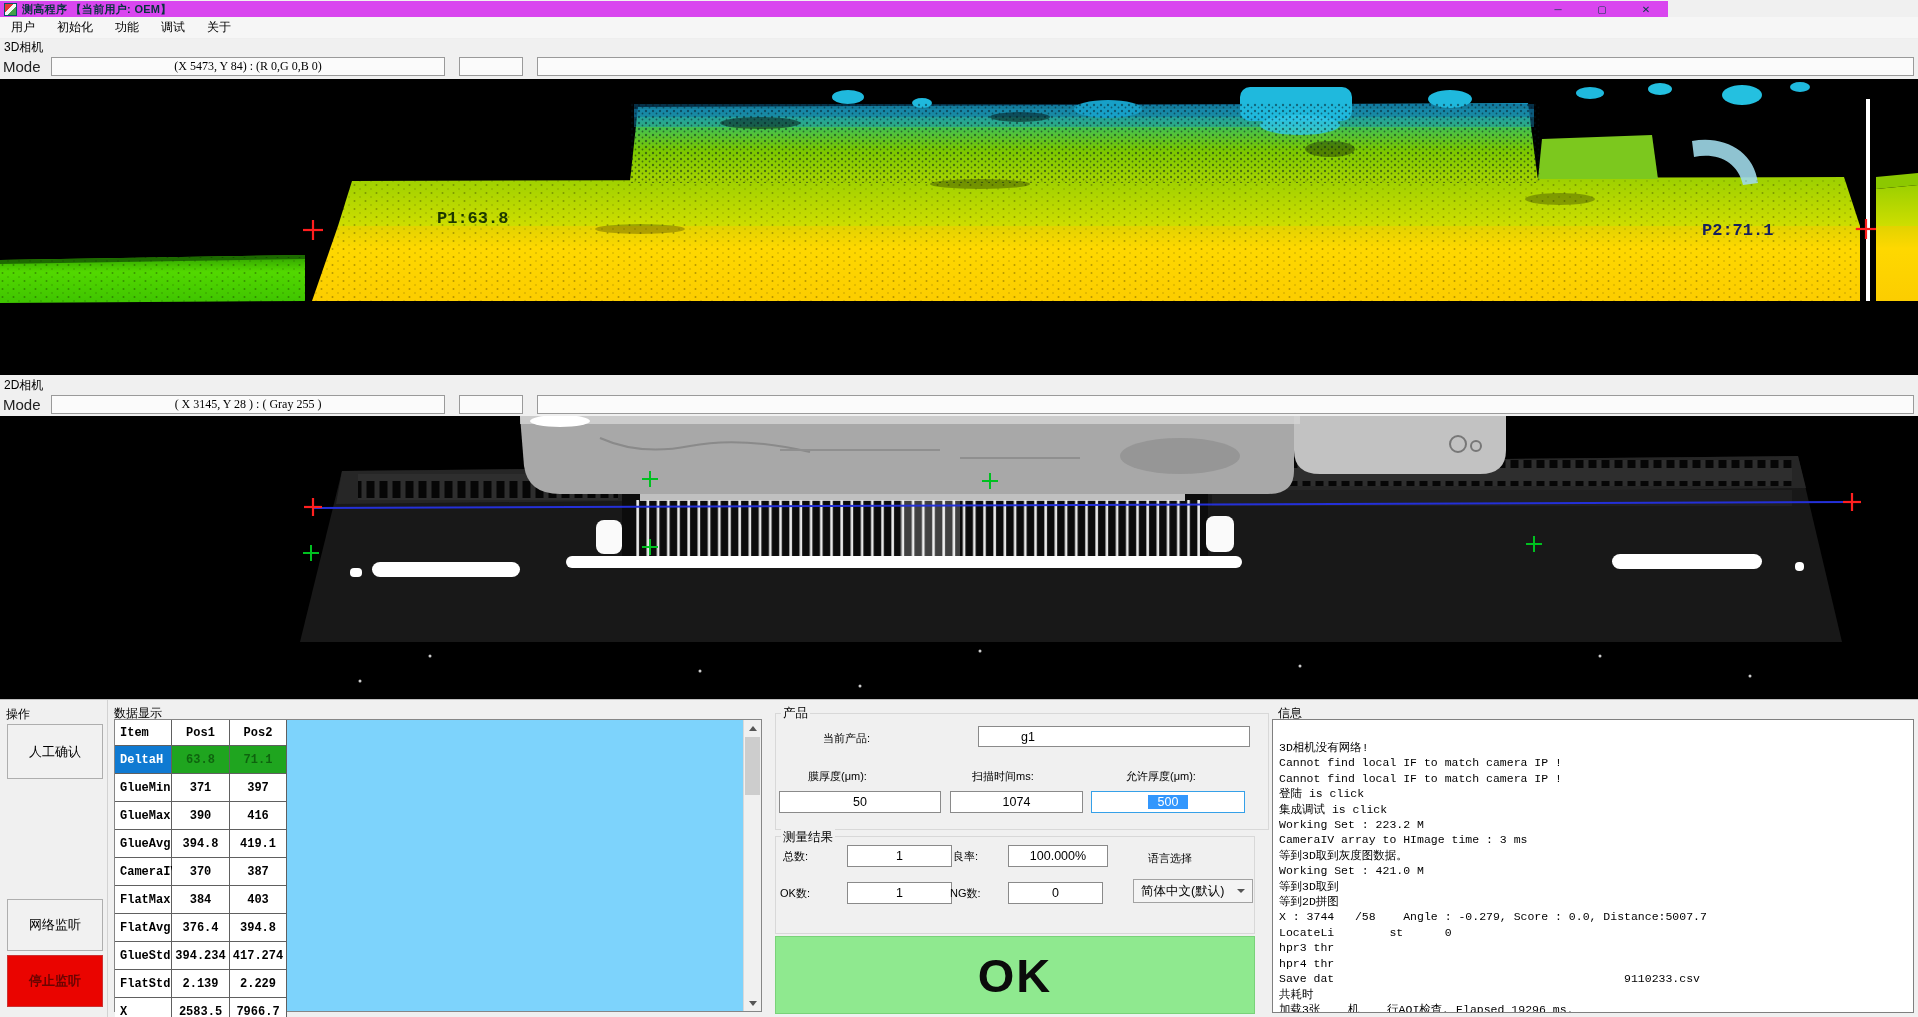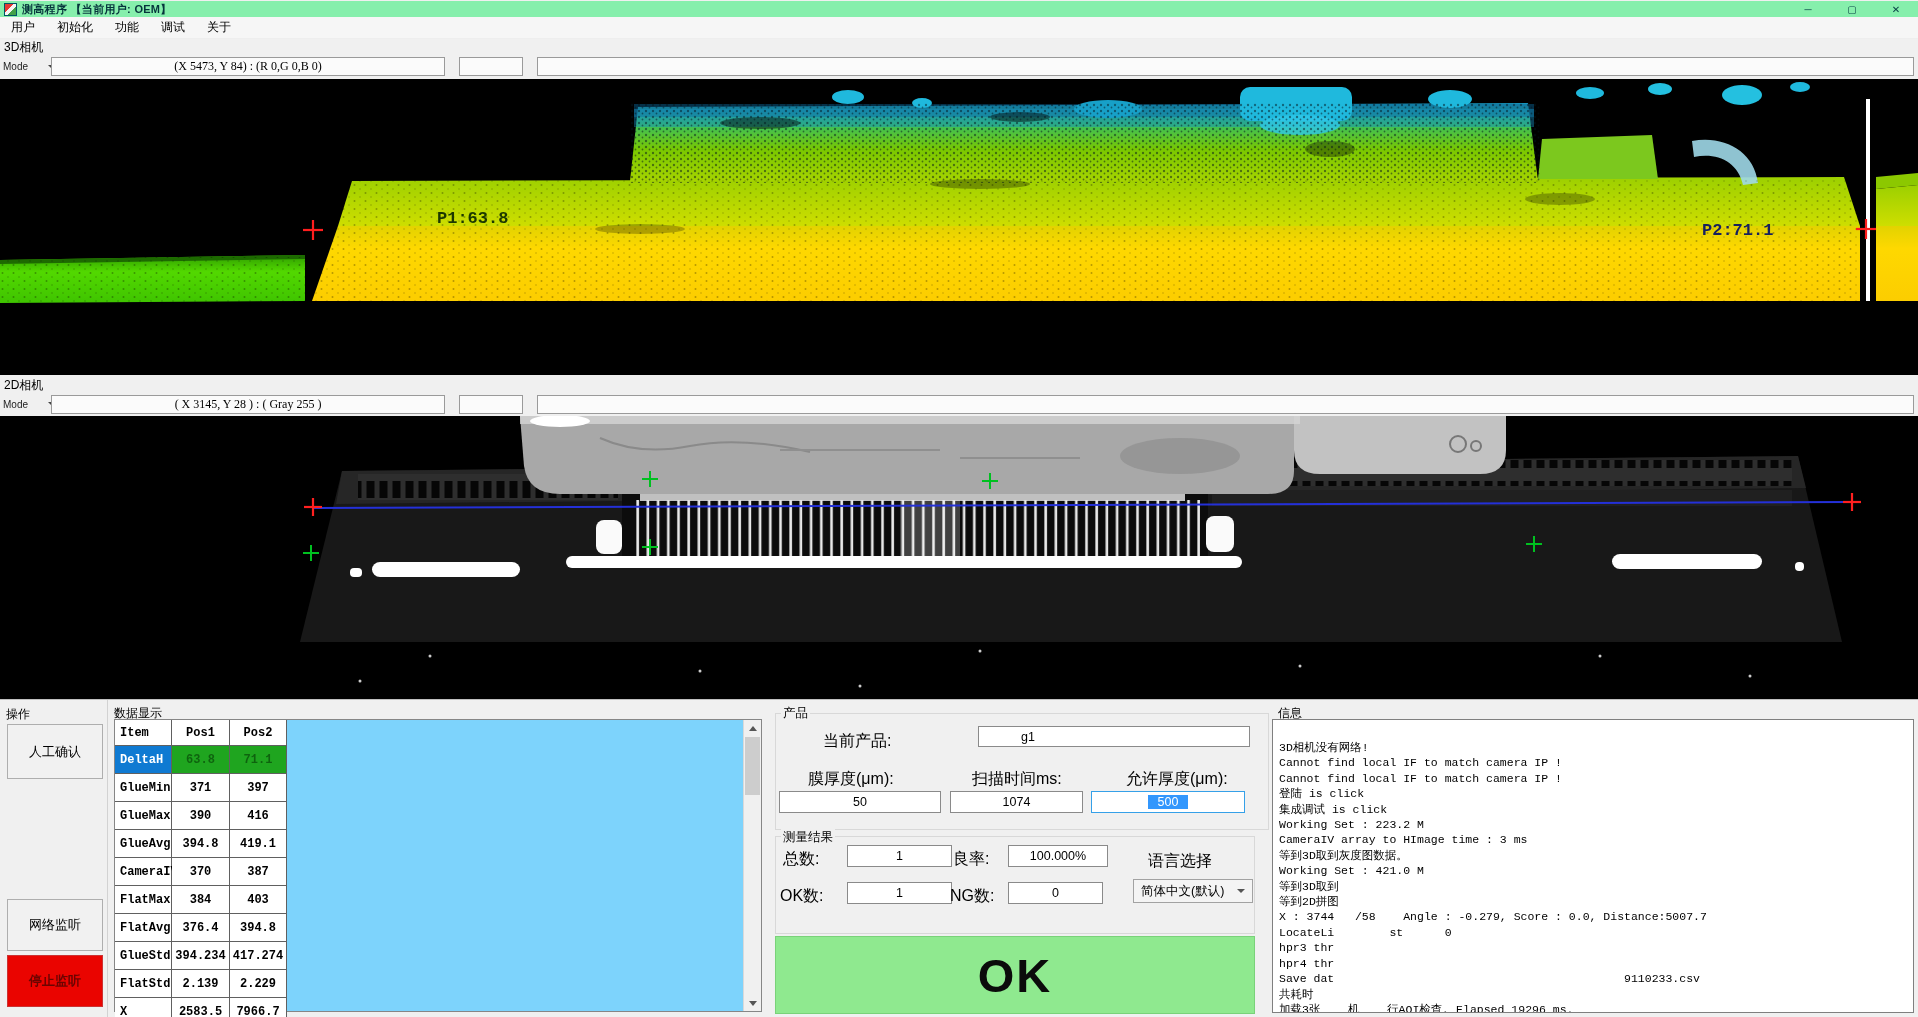--- a/index.html
+++ b/index.html
@@ -1,31 +1,31 @@
 <!DOCTYPE html>
 <html><head>
 <meta charset="utf-8">
 <style>
   html,body{margin:0;padding:0}
   body{width:1918px;height:1017px;position:relative;overflow:hidden;background:#f0f0f0;
        font-family:"Liberation Sans","DejaVu Sans",sans-serif;color:#000}
   .abs{position:absolute}
   
-  .titlebar{left:0;top:1px;width:1918px;height:17px;background:#86efac;display:flex;align-items:center;font-size:11px;color:#06343c}
+  .titlebar{left:0;top:1px;width:1668px;height:17px;background:#d946ef;display:flex;align-items:center;font-size:11px;color:#06343c}
   .app-icon{width:11px;height:11px;margin:0 5px 0 4px;background:linear-gradient(135deg,#e53935 0 40%,#f5f5f5 40% 60%,#43a047 60% 100%);border:1px solid #056}
   .title-text{font-weight:bold;letter-spacing:.3px}
   .win-controls{margin-left:auto;display:flex}
   .wc{width:44px;text-align:center;font-size:10px;line-height:17px;color:#063b44;cursor:default}
   
   .menubar{left:0;top:17px;width:1918px;height:21px;background:#f6f6f6;display:flex;align-items:center;font-size:12px;border-bottom:1px solid #eee}
   .menu-item{padding:0 11px;line-height:21px}
   .seclabel{font-size:12px}
   
   .modebar{left:0;width:1918px;height:23px;background:#f0f0f0;display:flex;align-items:center;padding-left:3px;box-sizing:border-box}
-  .mode-btn{width:48px;font-size:10px;display:flex;align-items:center;gap:20px;color:#222}
+  .mode-btn{width:48px;font-size:15px;display:flex;align-items:center;gap:20px;color:#222}
   .dd-arrow{width:0;height:0;border-left:4px solid transparent;border-right:4px solid transparent;border-top:4px solid #444;display:inline-block}
   .status-seg{height:17px;border:1px solid #9a9a9a;background:#fbfbfb;display:flex;align-items:center;justify-content:center;
               font-family:"Liberation Serif","DejaVu Serif",serif;font-size:12px;margin-right:14px}
   .seg-main{width:392px}.seg-2{width:62px}.seg-3{flex:1;margin-right:4px}
   .view{left:0;width:1918px;background:#000;overflow:hidden}
   
   .bottom{left:0;top:699px;width:1918px;height:318px;background:#f0f0f0;border-top:1px solid #c0c0c0}
   .vdiv{left:107px;top:700px;width:1px;height:317px;background:#d2d2d2}
   .btn{background:#f1f1f1;border:1px solid #aeaeae;font-size:13px;display:flex;align-items:center;justify-content:center;font-family:"Liberation Sans",sans-serif}
   .btn-stop{background:#ea0400;color:#6b0400;font-weight:bold;border-color:#c33}
@@ -40,21 +40,21 @@
   .trow.sel .c0{background:#0f7ad2;color:#fff}
   .trow.sel .c1,.trow.sel .c2{background:#1fa51f;color:rgba(0,45,0,.55)}
   .sbar{position:absolute;right:0;top:0;width:17px;height:100%;background:#f0f0f0;border-left:1px solid #d9d9d9}
   .sb-arrow{position:absolute;left:0;width:17px;height:16px;display:flex;align-items:center;justify-content:center}
   .tri-up{width:0;height:0;border-left:4px solid transparent;border-right:4px solid transparent;border-bottom:5px solid #555}
   .tri-dn{width:0;height:0;border-left:4px solid transparent;border-right:4px solid transparent;border-top:5px solid #555}
   .sb-thumb{position:absolute;left:1px;top:17px;width:15px;height:58px;background:#cdcdcd}
   
   .groupbox{border:1px solid #d8d8d8}
   .glabel{font-size:12.5px;background:#f0f0f0;padding:0 2px}
-  .flabel{font-size:16px;white-space:nowrap}
+  .flabel{font-size:11px;white-space:nowrap}
   .field{background:#fff;border:1px solid #8a8a8a;display:flex;align-items:center;justify-content:center;font-size:12.5px;box-sizing:border-box}
   .field.left{justify-content:flex-start;padding-left:42px}
   .field.focus{border:1px solid #35a0e8}
   .sel-text{background:#3297fd;color:#fff;padding:0 10px}
   .combo{background:#f4f4f4;border:1px solid #a2a2a2;display:flex;align-items:center;font-size:12.5px;padding-left:7px;box-sizing:border-box;position:relative}
   .combo .dd-arrow{position:absolute;right:7px;border-top-color:#555}
   .okbox{background:#8fe98f;border:1px solid #79d279;display:flex;align-items:center;justify-content:center;
          font-size:47px;font-weight:bold;color:#0b0b0b;letter-spacing:2px}
   
   .infobox{background:#fff;border:1px solid #7f7f7f;box-sizing:border-box;padding:20px 6px;overflow:hidden}

